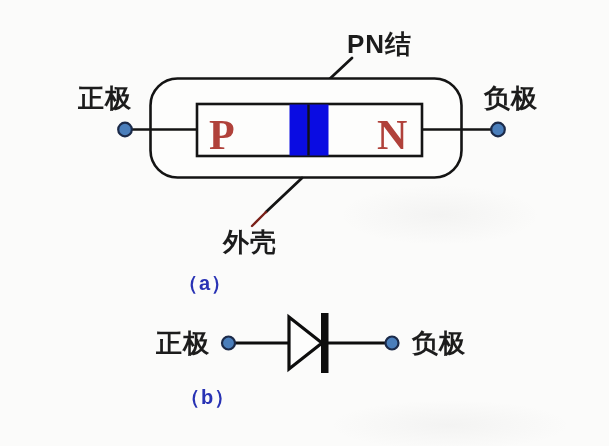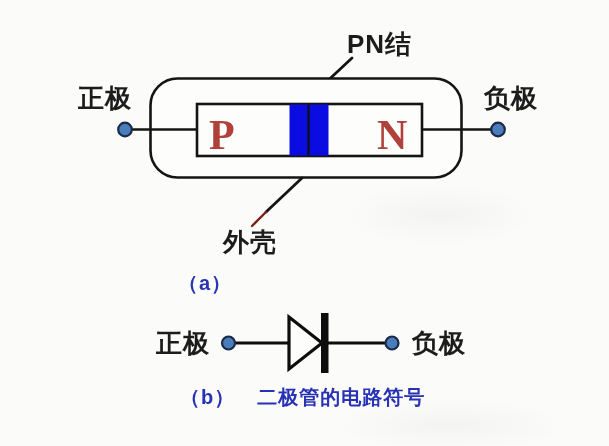--- a/index.html
+++ b/index.html
@@ -90,16 +90,15 @@
   <div class="region-letter" style="left:377px; top:114px;">N</div>
   <div class="label" style="left:191px; top:229px;margin-left:32px;">外壳</div>
   <div class="caption" style="left:178px; top:270px;">
     <span>（a）</span>
   </div>
 
   <div class="label" style="left:156px; top:330px;">正极</div>
   <div class="label" style="left:412px; top:330px;">负极</div>
   <div class="caption" style="left:180px; top:384px;">
     <span>（b）</span>
-    <span>二极管的电路符号</span>
   </div>
 
 </div>
 
 </body></html>

